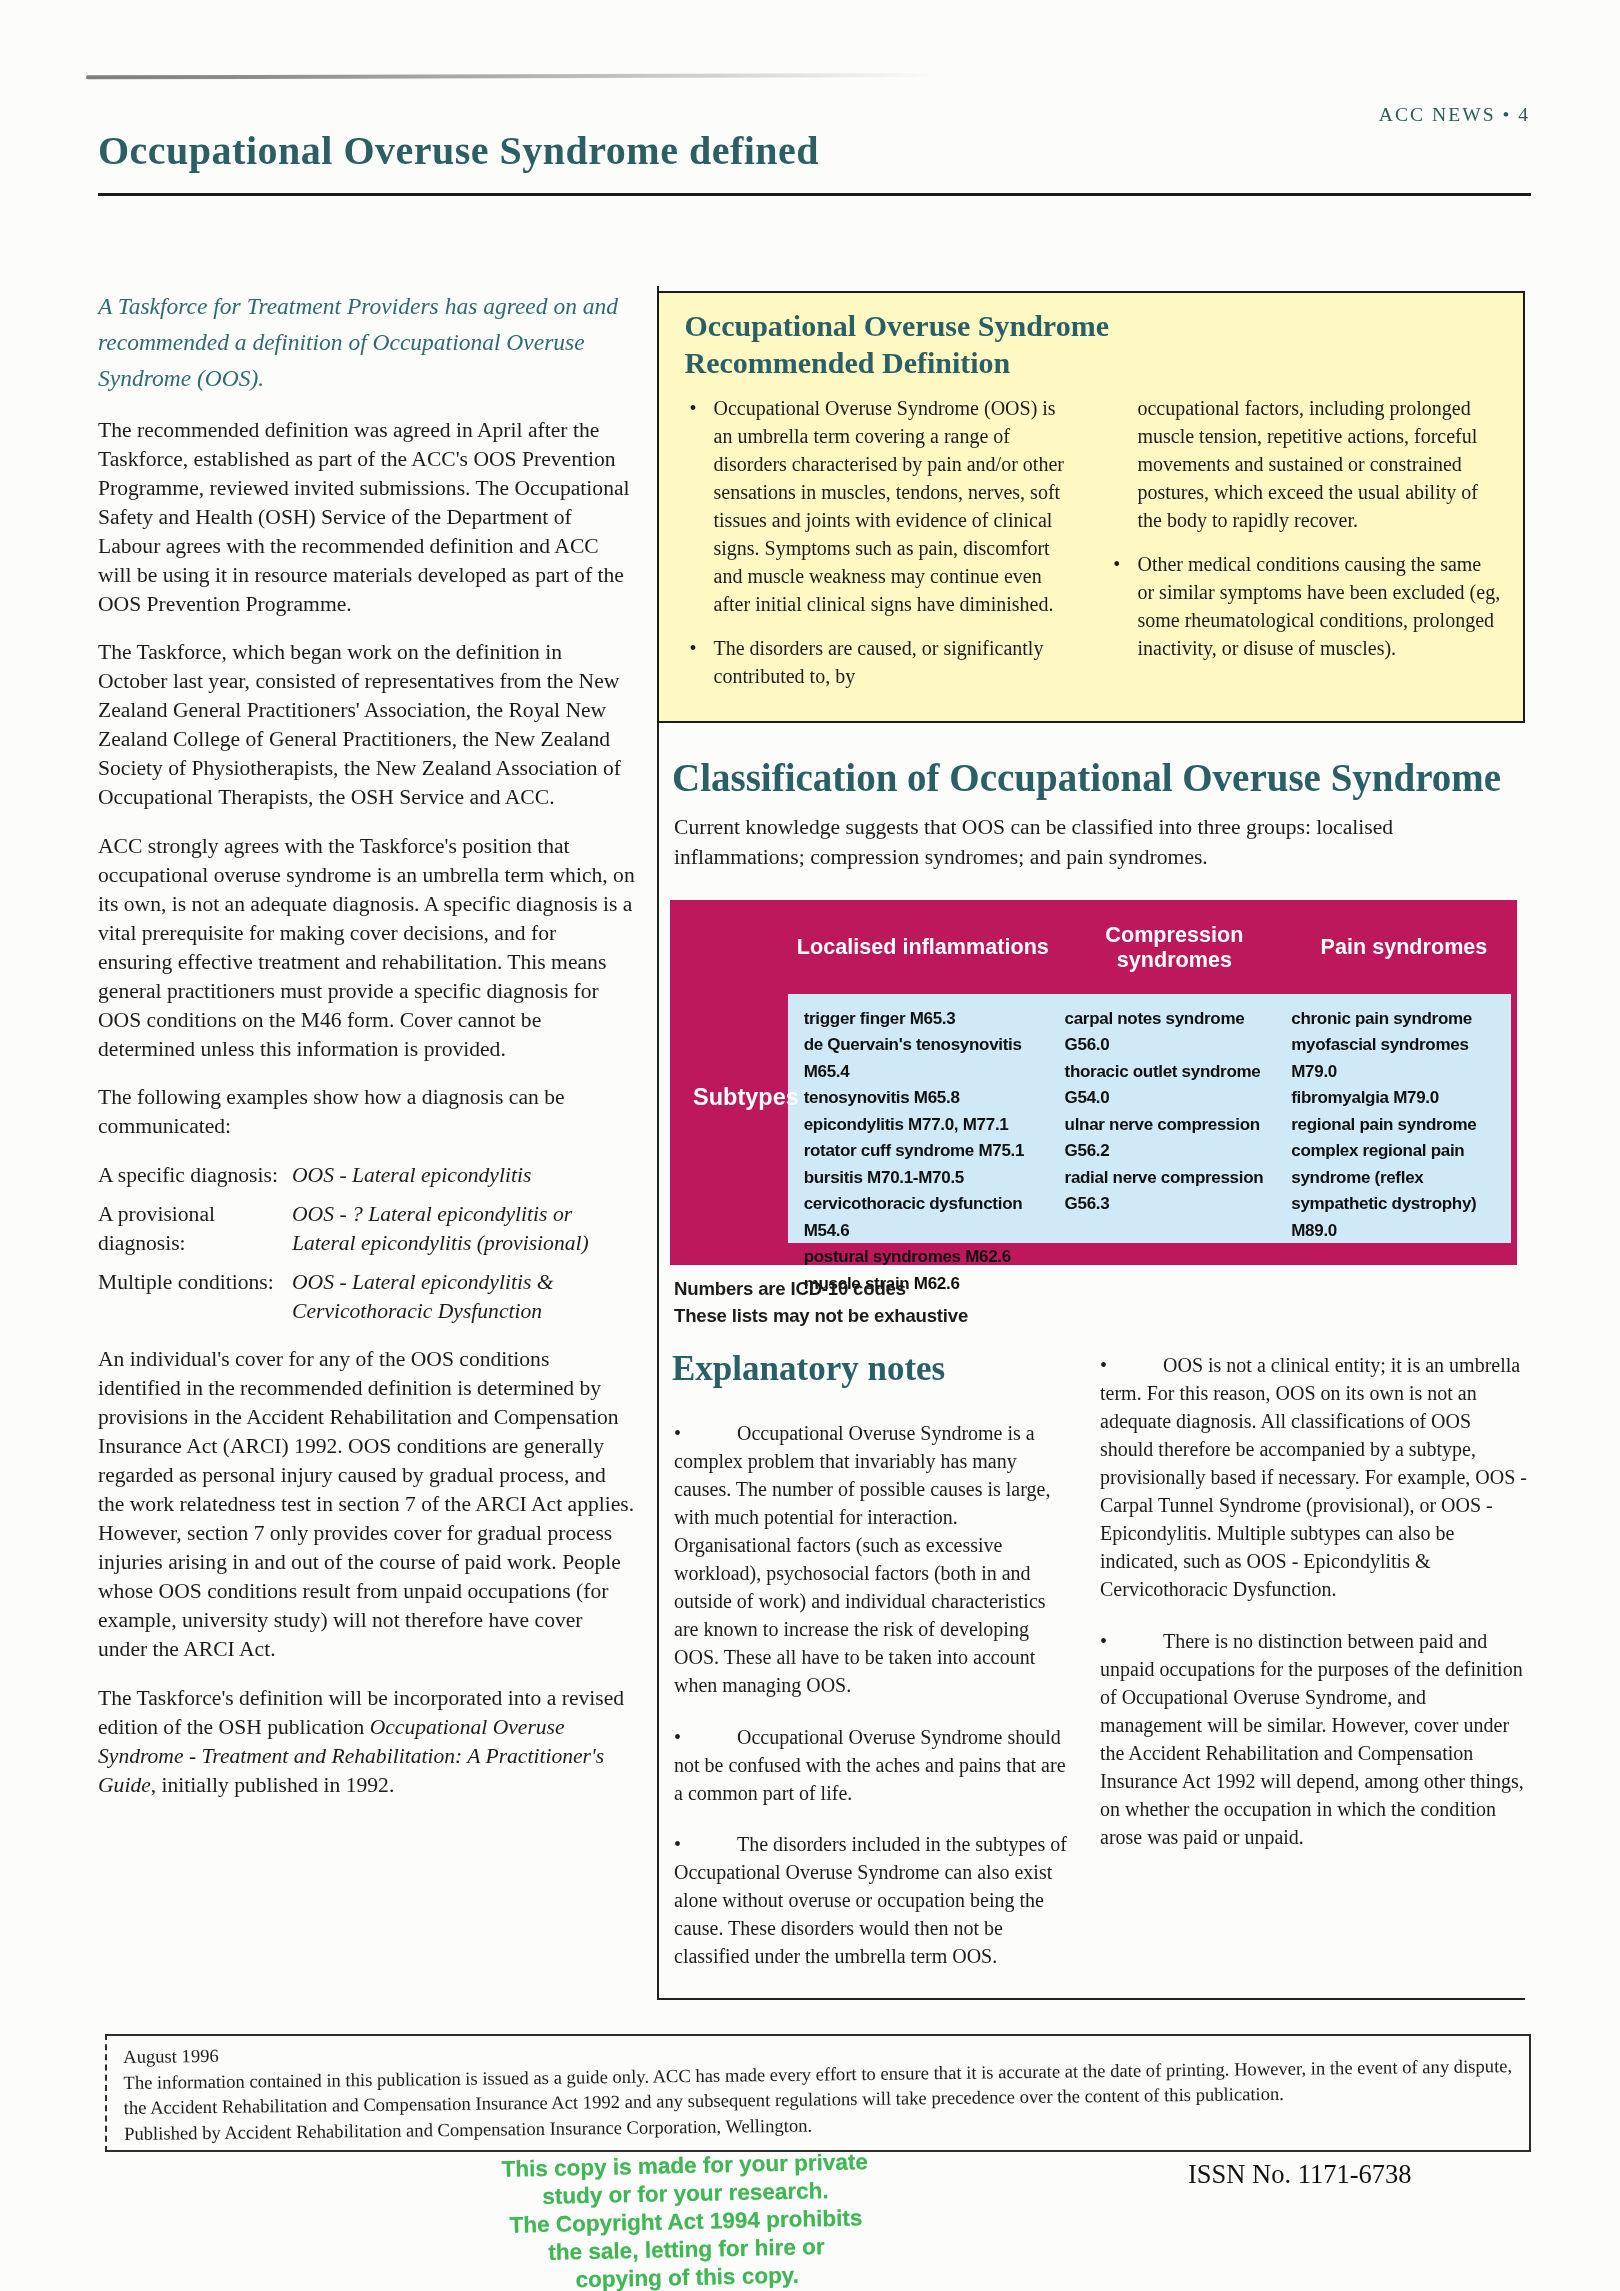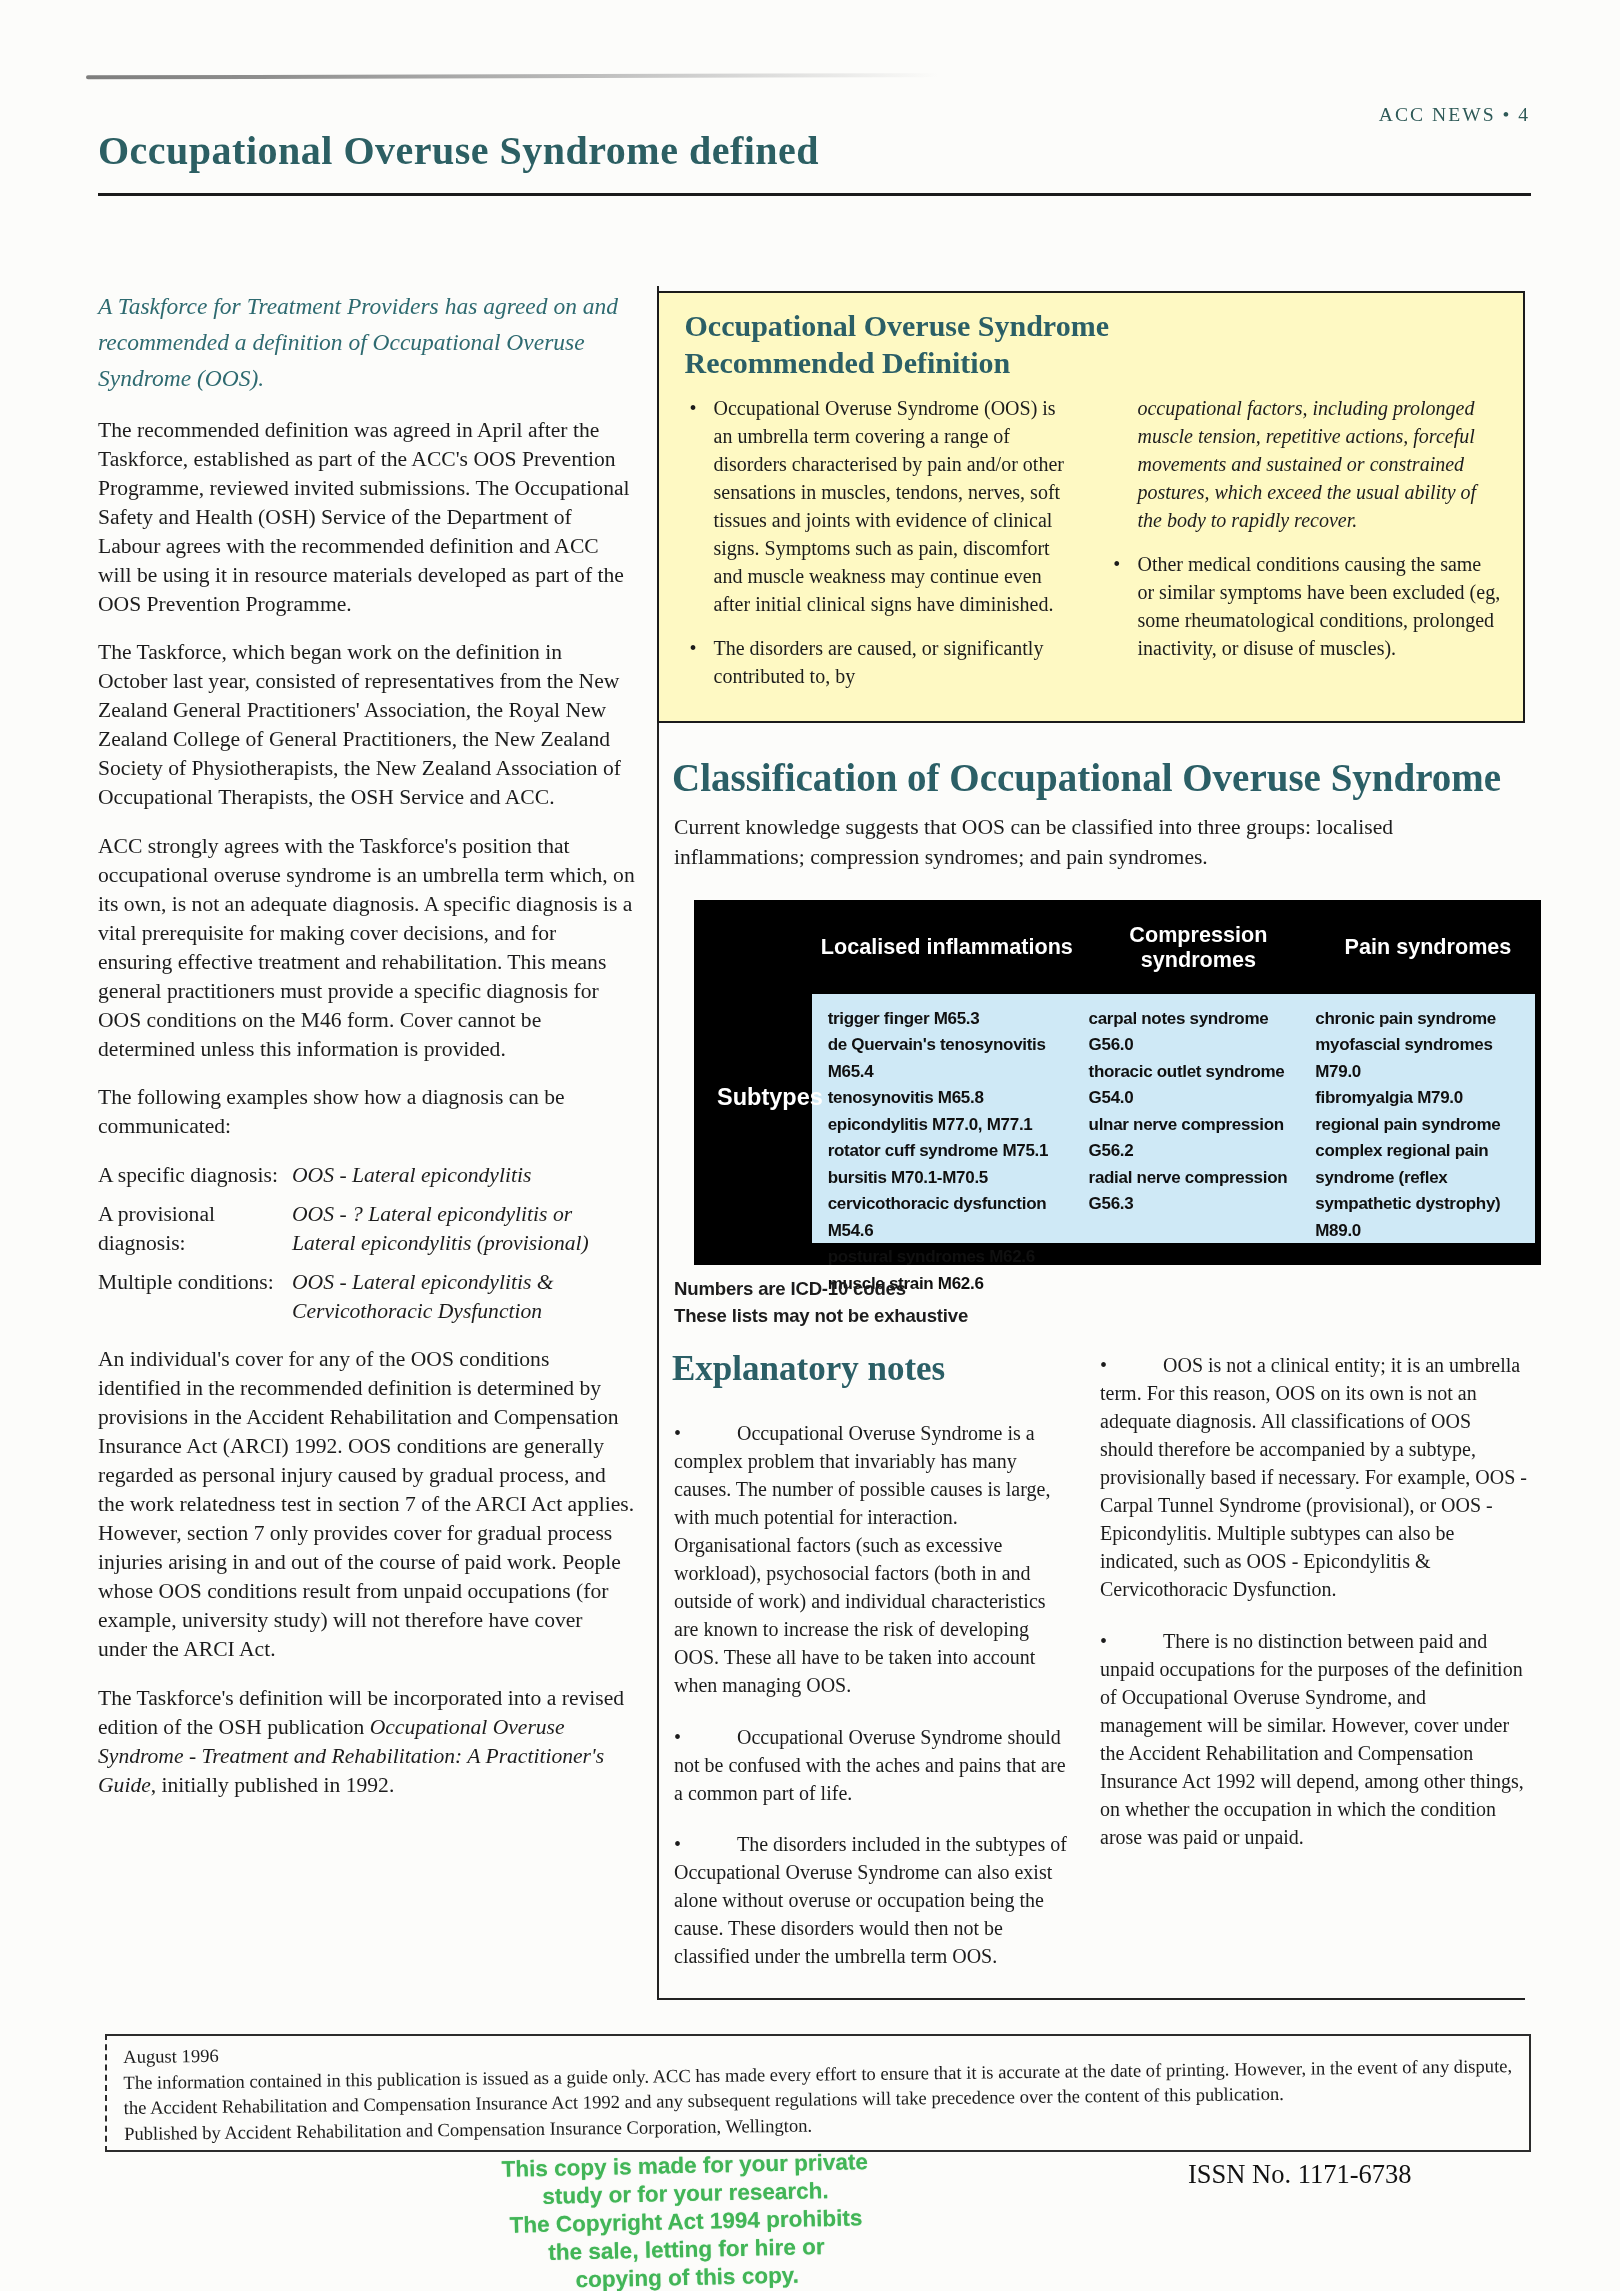--- a/index.html
+++ b/index.html
@@ -38,26 +38,26 @@
   
   .def-box {
     position:absolute; left:657px; top:291px; width:868px; box-sizing:border-box;
     border:2px solid #1b1b1b; padding:13.7px 21.6px 15.7px 25.5px; background:#fef9c3;
   }
   .def-box h2 { margin:0 0 13.7px 0; font-size:30px; line-height:37px; color:#2b5f66; font-weight:bold; }
   .def-cols { display:flex; gap:31px; }
   .def-col { flex:1; font-size:20px; line-height:28px; }
   .dbullet { position:relative; padding-left:29px; margin:0 0 15.7px 0; }
   .dbullet::before { content:"•"; position:absolute; left:4.9px; top:0; }
-  .dcont { padding-left:29px; margin:0 0 15.7px 0;font-style:italic; }
+  .dcont { padding-left:29px; margin:0 0 15.7px 0; }
 
   
   .class-heading { position:absolute; left:672px; top:755px; font-size:39px; font-weight:bold; color:#2b5f66; }
   .class-intro { position:absolute; left:674px; top:812px; width:849px; font-size:21.6px; line-height:30px; }
-  .ctable { position:absolute; left:670px; top:900px; width:847px; height:365px; background:#000000;margin-left:24px; }
+  .ctable { position:absolute; left:670px; top:900px; width:847px; height:365px; background:#be185d; }
   .ctable-head {
     display:flex; margin-left:118px; height:94px; align-items:center;
     color:#fff; font-family:"Liberation Sans", sans-serif; font-weight:bold;
     font-size:21.6px; line-height:25.5px; text-align:center;
   }
   .hcell-1 { width:37%; } .hcell-2 { width:32%; } .hcell-3 { width:31%; }
   .ctable-body {
     margin:0 5.9px 0 118px; height:249px; box-sizing:border-box; background:#cfe9f6;
     padding:11.8px 0 0 15.7px; display:flex;
     font-family:"Liberation Sans", sans-serif; font-weight:bold;

